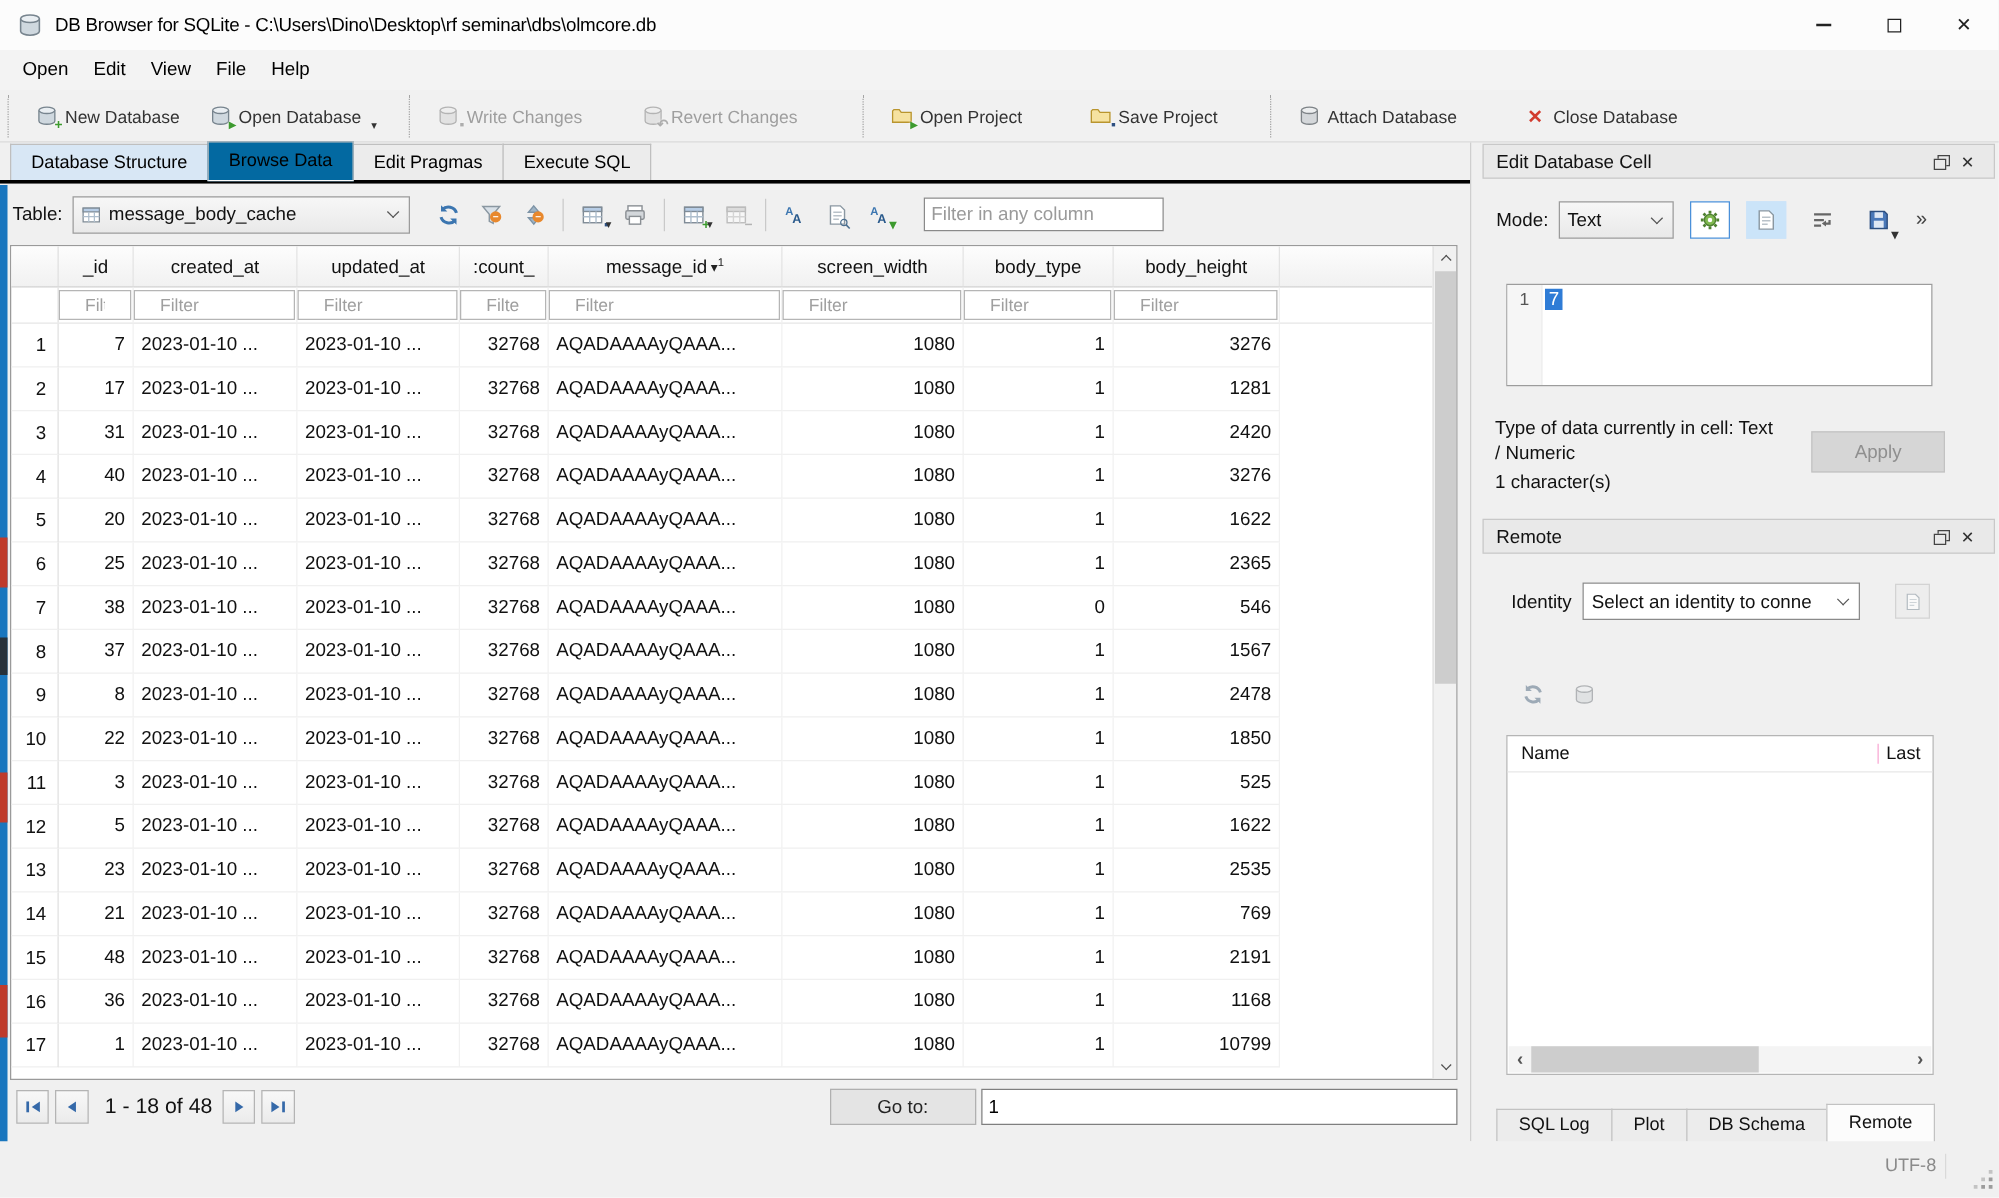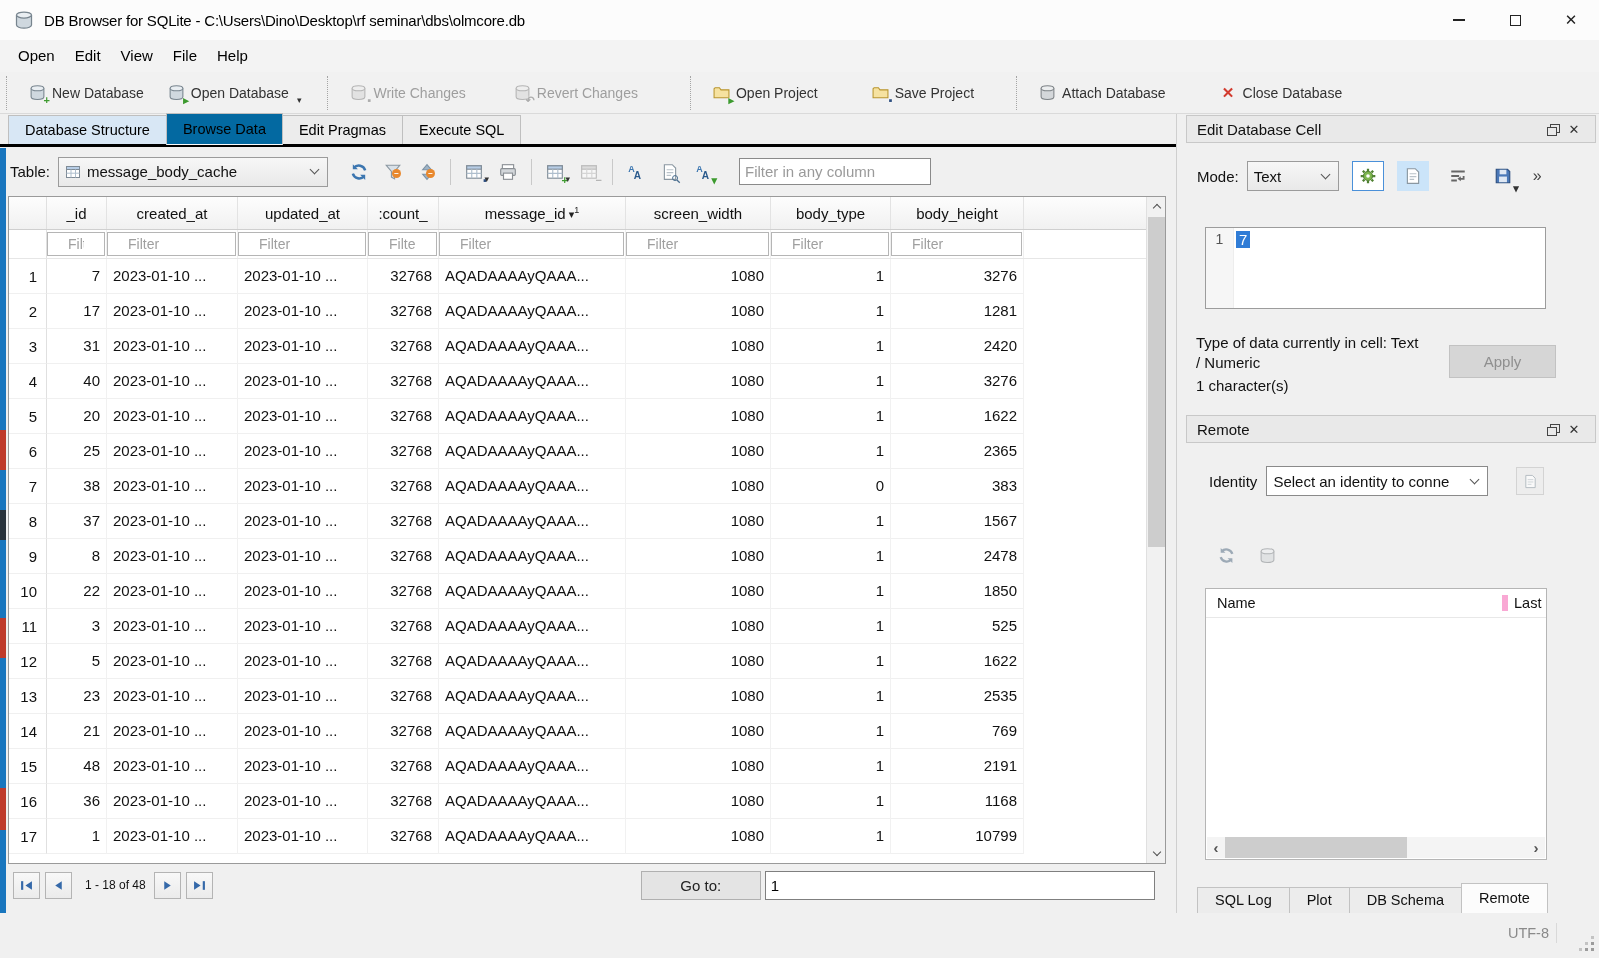--- a/index.html
+++ b/index.html
@@ -74,21 +74,21 @@
 .vscroll{position:absolute;right:0;top:0;bottom:0;width:19px;background:#f1f1f1;border-left:1px solid #e0e0e0}
 .varrow{position:absolute;left:0;width:19px;height:19px;display:flex;align-items:center;justify-content:center}
 .vthumb{position:absolute;left:1px;width:17px;background:#cdcdcd}
 .chev-up{display:inline-block;width:6px;height:6px;border-left:1.8px solid #505050;border-top:1.8px solid #505050;transform:rotate(45deg);margin-top:3px}
 .chev-dn{display:inline-block;width:6px;height:6px;border-left:1.8px solid #505050;border-top:1.8px solid #505050;transform:rotate(225deg);margin-bottom:3px}
 
 
 .recnav{position:absolute;left:8px;top:868px;width:1158px;height:34px;display:flex;align-items:center;background:#f0f0f0}
 .navbtn{width:27px;height:27px;border:1px solid #b4b4b4;background:linear-gradient(#f8f8f8,#ebebeb);display:flex;align-items:center;justify-content:center;margin-right:5px}
 .navbtn svg{width:13px;height:13px;fill:#3569a9}
-.navlabel{font-size:12px;margin:0 8px;white-space:nowrap}
+.navlabel{font-size:17px;margin:0 8px;white-space:nowrap}
 .gotobtn{margin-left:423px;width:120px;height:29px;background:#e4e4e4;border:1px solid #b0b0b0;font-size:15px;color:#222;font-family:inherit}
 .gotoinput{margin-left:4px;width:390px;height:29px;border:1px solid #7f7f7f;background:#fff;font-size:15px;padding:0 5px;font-family:inherit}
 
 
 .dock-vline{position:absolute;left:1176px;top:114px;width:1px;height:799px;background:#cfcfcf}
 .panel{position:absolute;background:#f0f0f0}
 .ptitle{height:28px;background:#e9e9e9;border:1px solid #c8c8c8;display:flex;align-items:center;padding:0 10px;font-size:15px}
 .ptitle .sp{flex:1}
 .pt-ic{width:22px;height:18px;display:flex;align-items:center;justify-content:center;color:#333;font-size:13px}
 .restore{width:11px;height:11px;position:relative}
@@ -117,21 +117,21 @@
 .id-combo{width:222px;background:#fff;border:1px solid #8a8a8a}
 .id-btn{width:28px;height:28px;margin-left:28px;border:1px solid #c0c0c0;background:#ececec;display:flex;align-items:center;justify-content:center;opacity:.6}
 .rtabs{position:absolute;left:19px;top:92px;width:372px;height:30px;display:flex;align-items:flex-end;border-bottom:1px solid #c4c4c4}
 .rtab{height:27px;line-height:26px;padding:0 16px;font-size:14px;border:1px solid #c4c4c4;border-bottom:none;background:#ececec;margin-right:-1px}
 .rtab.active{background:#fdfdfd;height:30px;line-height:29px;margin-bottom:-1px;border-bottom:1px solid #fdfdfd}
 .rtools{position:absolute;left:32px;top:132px;display:flex;gap:24px}
 .rtools .icon16{width:17px;height:17px;filter:grayscale(.6);opacity:.55}
 .rlist{position:absolute;left:19px;top:173px;width:342px;height:272px;background:#fff;border:1px solid #b5b5b5}
 .rlist-head{height:29px;border-bottom:1px solid #e8e8e8;display:flex;font-size:14.5px;align-items:center}
 .rl-name{flex:1;padding-left:11px}
-.rl-last{width:44px;border-left:6px solid #f9a8d4;padding-left:6px;overflow:hidden;white-space:nowrap}
+.rl-last{width:44px;border-left:1px solid #f9a8d4;padding-left:6px;overflow:hidden;white-space:nowrap}
 .hscroll{position:absolute;left:1px;right:1px;bottom:1px;height:21px;background:#f4f4f4;display:flex;align-items:center}
 .harrow{width:18px;text-align:center;font-size:15px;color:#555;font-weight:bold;line-height:21px}
 .htrack{flex:1;height:100%;position:relative}
 .hthumb{position:absolute;left:0;top:0;height:100%;width:182px;background:#cdcdcd}
 
 .docktabs{position:absolute;left:1186px;top:882px;width:410px;height:31px;display:flex;align-items:flex-end;padding-left:11px}
 .dtab{height:26px;line-height:25px;padding:0 17px;font-size:14.5px;border:1px solid #c2c2c2;border-bottom:none;background:#ececec;margin-right:-1px}
 .dtab.active{background:#fcfcfc;height:30px;line-height:29px;position:relative;z-index:2}
 
 
@@ -544,21 +544,21 @@
         </div>
         <div class="tr">
           <div class="gut">7</div>
           <div class="td right" style="width: 60px;">38</div>
           <div class="td left" style="width: 131px;">2023-01-10 ...</div>
           <div class="td left" style="width: 130px;">2023-01-10 ...</div>
           <div class="td right" style="width: 71px;">32768</div>
           <div class="td left" style="width: 187px;">AQADAAAAyQAAA...</div>
           <div class="td right" style="width: 145px;">1080</div>
           <div class="td right" style="width: 120px;">0</div>
-          <div class="td right" style="width: 133px;">383</div>
+          <div class="td right" style="width: 133px;">546</div>
         </div>
         <div class="tr">
           <div class="gut">8</div>
           <div class="td right" style="width: 60px;">37</div>
           <div class="td left" style="width: 131px;">2023-01-10 ...</div>
           <div class="td left" style="width: 130px;">2023-01-10 ...</div>
           <div class="td right" style="width: 71px;">32768</div>
           <div class="td left" style="width: 187px;">AQADAAAAyQAAA...</div>
           <div class="td right" style="width: 145px;">1080</div>
           <div class="td right" style="width: 120px;">1</div>

